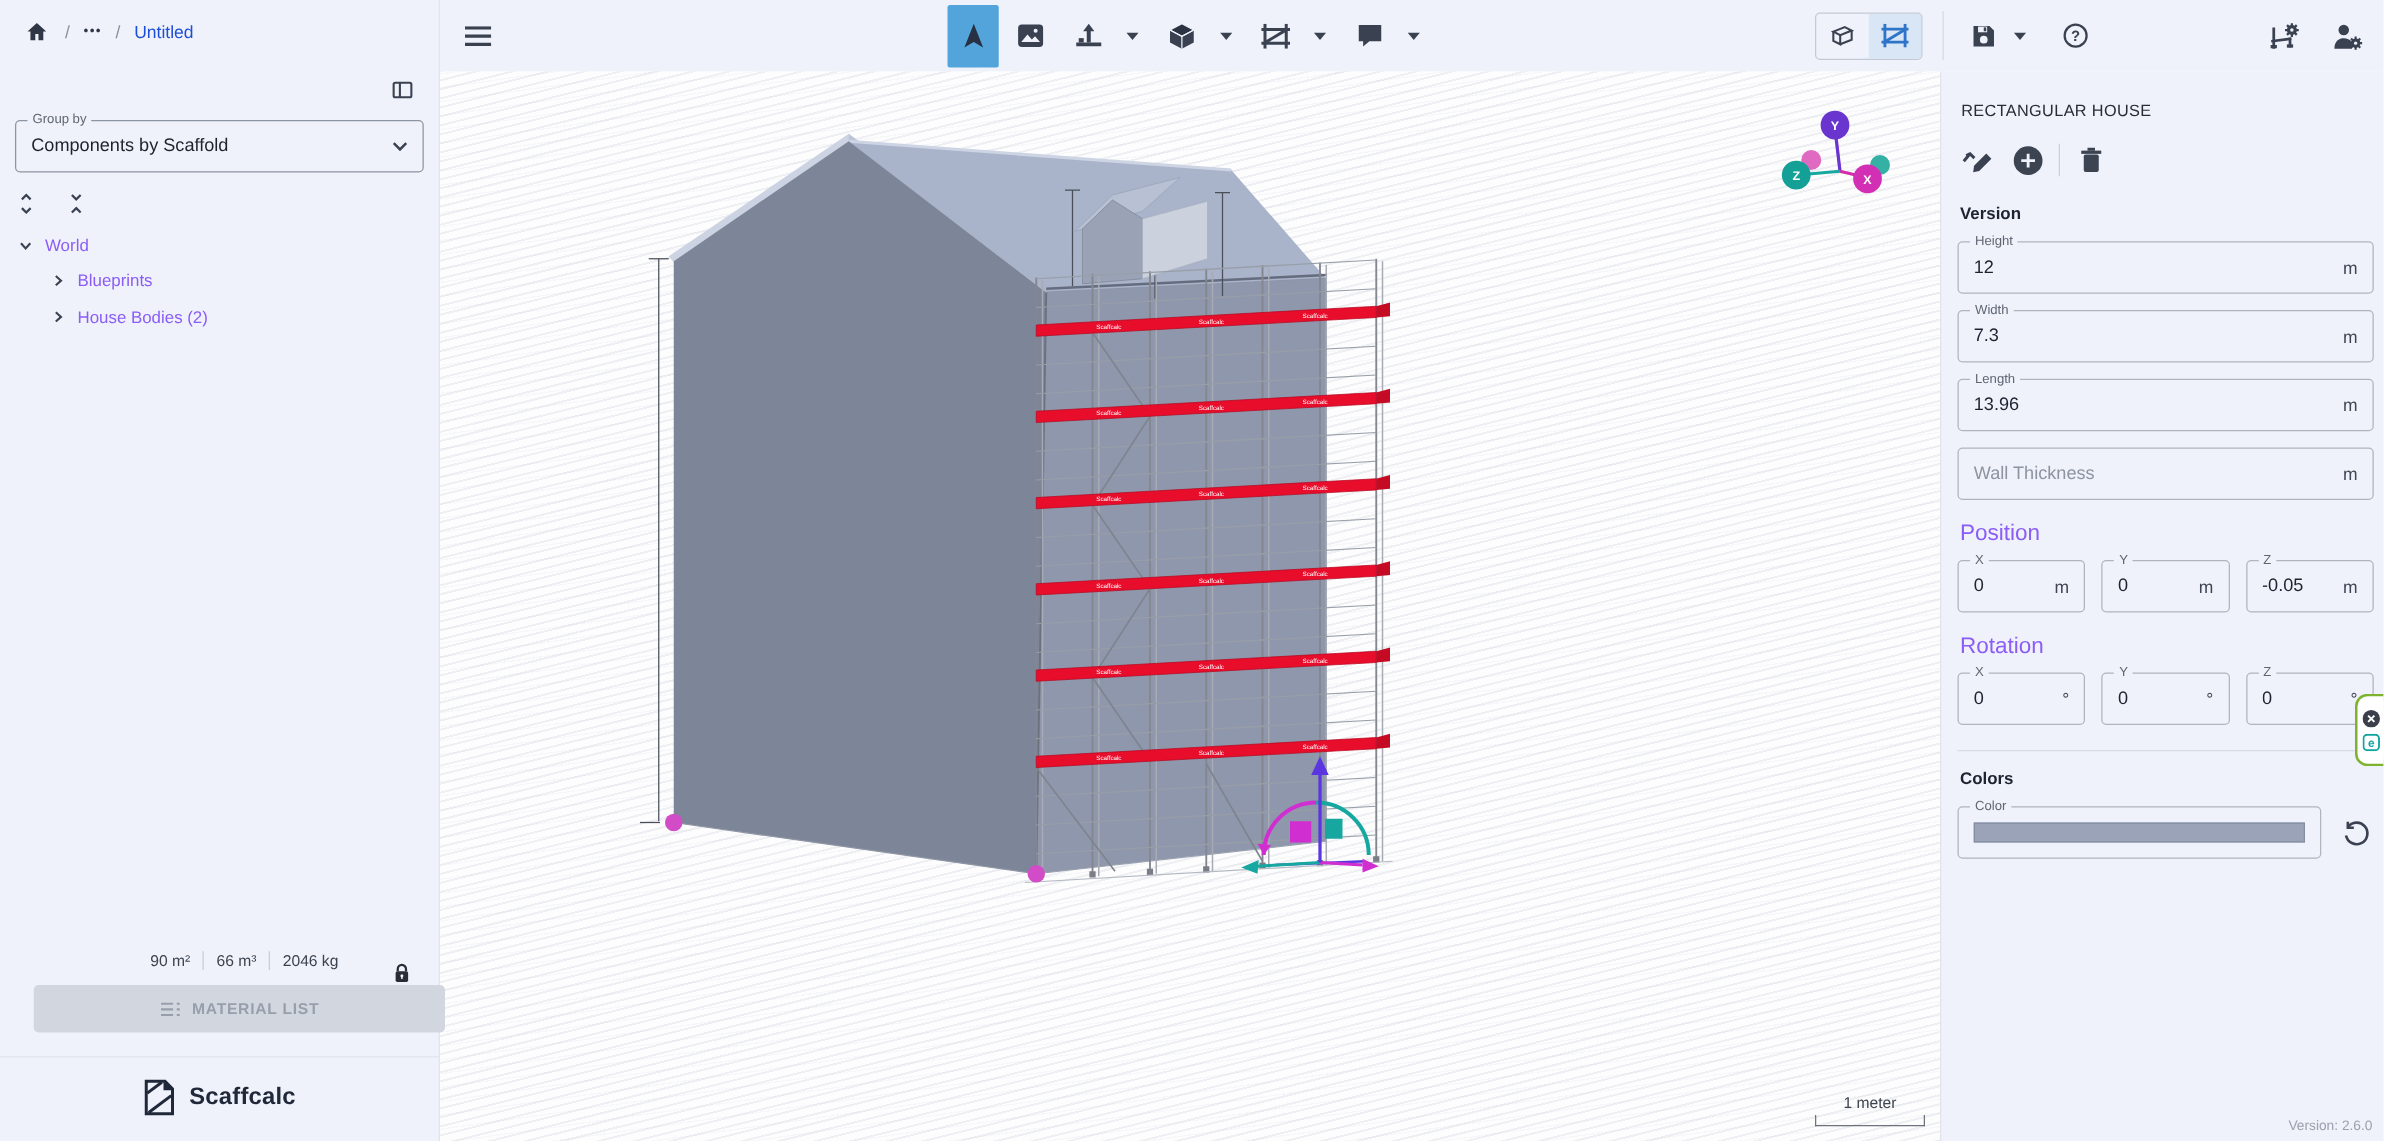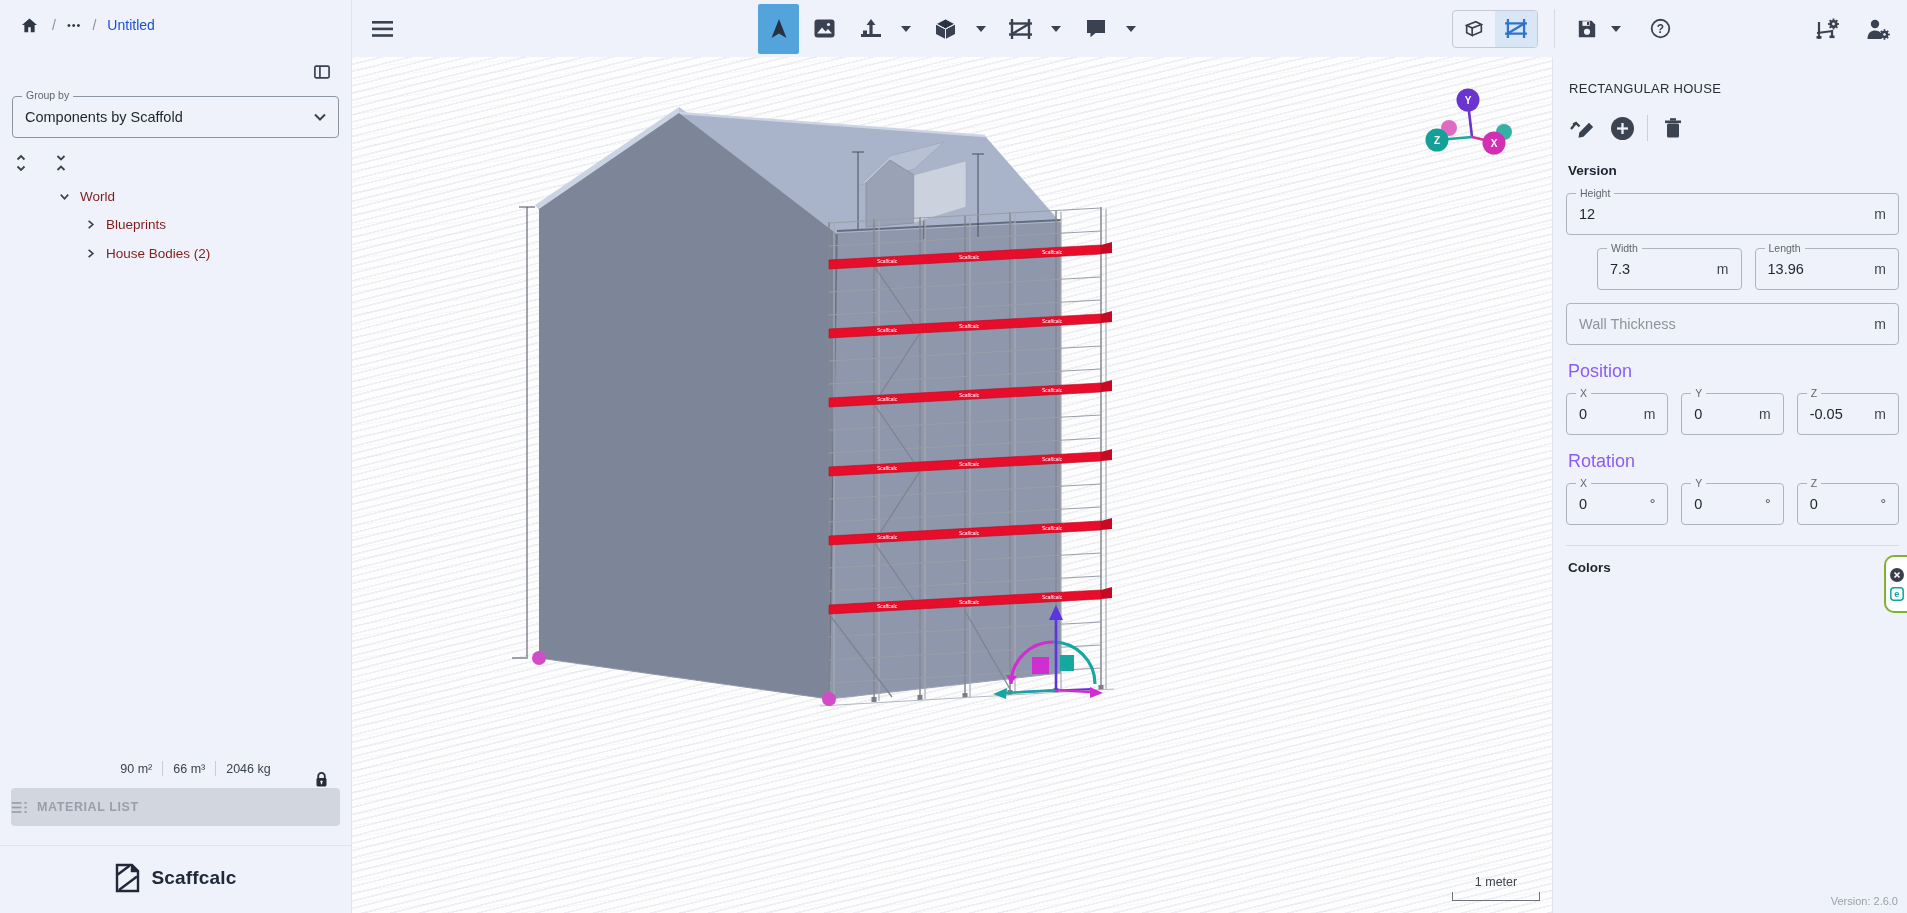--- a/index.html
+++ b/index.html
@@ -24,31 +24,31 @@
   .crumb-sep { color:#8a8f9a; font-size:14px; }
   .crumb-title { font-size:14px; color:#1d4ed8; }
 
   
   .collapse-row { display:flex; justify-content:flex-end; padding:10px 17px 4px 0; }
   .groupby { position:relative; margin:8px 12px 0 12px; height:42px; border:1px solid #8d94a2; border-radius:4px; display:flex; align-items:center; padding:0 12px; cursor:pointer; background:transparent; }
   .groupby .glabel { position:absolute; top:-8px; left:9px; font-size:10.5px; color:#5f6570; background:#eff2fa; padding:0 4px; }
   .groupby .gvalue { font-size:14.5px; color:#1d222c; flex:1; }
   .tree-tools { display:flex; gap:14px; padding:12px 0 6px 8px; }
   .tree-tools .iconbtn { width:26px; height:26px; }
-  .tree { font-size:13.5px; color:#7f1d1d;padding-left:44px; }
+  .tree { font-size:13.5px; color:#8b5cf6; }
   .tree-row { display:flex; align-items:center; gap:9px; height:28px; padding-left:14px; cursor:pointer; }
   .tree-row.child { padding-left:40px; height:29px; }
 
   .sidebar-bottom { position:absolute; left:0; right:0; bottom:0; }
   .stats { display:flex; align-items:center; justify-content:center; gap:10px; font-size:12.5px; color:#3c4350; margin-bottom:12px;padding-left:40px; }
   .stat-div { width:1px; height:15px; background:#c9ccd6; }
   .mlwrap { position:relative; margin:0 11px; }
   .lockfloat { position:absolute; right:11px; top:-18px; }
   .material-btn { width:100%; height:38px; background:#d2d6de; border:none; border-radius:4px; color:#989fac; font-family:inherit;
-                  font-size:12.5px; font-weight:bold; letter-spacing:.6px; display:flex; align-items:center; gap:9px; cursor:default; }
+                  font-size:12.5px; font-weight:bold; letter-spacing:.6px; display:flex; align-items:center; justify-content:center; gap:9px; cursor:default;margin-left:16px; }
   .sb-divider { border:none; border-top:1px solid #e1e4ec; margin:19px 0 0 0; }
   .brand { display:flex; align-items:center; justify-content:center; gap:10px; padding:17px 0 20px 0; }
   .brand-name { font-size:19px; font-weight:bold; color:#20283a; letter-spacing:.2px; }
 
   
   .tb-abs { position:absolute; top:0; height:57px; display:flex; align-items:center; }
   .menu-btn { left:14px; width:36px; }
   .tools { left:406px; gap:5px; }
   .toolbtn { width:41px; height:50px; border-radius:2px; display:flex; align-items:center; justify-content:center; background:transparent; border:none; cursor:pointer; }
   .toolbtn.active { background:#54a4dc; }
@@ -74,21 +74,21 @@
   .ia-div { width:1px; height:26px; background:#ccd0da; }
   .sect { font-size:13.5px; font-weight:bold; color:#1d2330; margin:20px 0 0 2px; }
   .subsect { font-size:18px; color:#8b5cf6; margin:16px 0 0 2px; }
 
   .field { position:relative; border:1px solid #aeb4c0; border-radius:4px; height:42px; display:flex; align-items:center; padding:0 12px; background:transparent; }
   .field .flabel { position:absolute; top:-7px; left:9px; font-size:10.5px; color:#5f6673; background:#eff2fa; padding:0 4px; white-space:nowrap; }
   .field input { border:none; background:transparent; outline:none; font-family:inherit; font-size:14.5px; color:#1d2330; width:100%; min-width:0; }
   .field input::placeholder { color:#8d93a0; opacity:1; }
   .field .unit { font-size:14px; color:#3f4553; margin-left:6px; flex:none; }
   .mt14 { margin-top:15px; } .mt12 { margin-top:13px; } .mt10 { margin-top:11px; }
-  .row2 { display:grid; grid-template-columns:1fr 1fr; gap:13px;margin-left:31px; }
+  .row2 { display:grid; grid-template-columns:1fr; gap:13px; }
   .row3 { display:grid; grid-template-columns:1fr 1fr 1fr; gap:13px; }
   .insp-divider { border:none; border-top:1px solid #d7dbe6; margin:20px 0 0 0; }
   .colorrow { display:flex; align-items:center; gap:12px; margin-top:15px; }
   .colorrow .field { flex:1; }
   .swatch { height:16px; width:100%; border:1px solid #858da1; }
   .resetbtn { width:30px; height:30px; flex:none; }
 
   .edgewidget { position:absolute; right:0; top:498px; width:23px; height:58px; background:#fff; border:2px solid #7db32f; border-right:none;
                 border-radius:10px 0 0 10px; display:flex; flex-direction:column; align-items:center; justify-content:center; gap:5px; overflow:hidden; }
   .version { position:absolute; right:9px; bottom:6px; font-size:11px; color:#9aa0ad; }
@@ -619,20 +619,32 @@
       <div class="field">
         <span class="flabel">Z</span>
         <input value="0" style="">
         <span class="unit">°</span>
       </div>
     </div>
 
     <hr class="insp-divider">
     <div class="sect" style="margin-top:14px">Colors</div>
 
+    <div class="colorrow">
+      <div class="field">
+        <span class="flabel">Color</span>
+        <div class="swatch" style="background:#9aa3b8"></div>
+      </div>
+      <button class="iconbtn resetbtn">
+        <svg class="ico" width="23" height="23" viewBox="0 0 24 24" fill="none" stroke="#3a4150" stroke-width="2.2">
+            <path d="M5.5 7 A9 9 0 1 1 4 14"></path>
+            <polyline points="5.5,2.5 5.5,7.5 10.5,7.5" fill="none"></polyline>
+          </svg>
+      </button>
+    </div>
 
     <div class="edgewidget">
       <svg class="ico" width="14" height="14" viewBox="0 0 14 14">
           <circle cx="7" cy="7" r="7" fill="#3a3f4a"></circle>
           <path d="M4.5 4.5 L9.5 9.5 M9.5 4.5 L4.5 9.5" stroke="#fff" stroke-width="1.6"></path>
         </svg>
       <svg class="ico" width="14" height="14" viewBox="0 0 14 14">
           <rect x="0.8" y="0.8" width="12.4" height="12.4" rx="3" fill="#fff" stroke="#12a5a0" stroke-width="1.5"></rect>
           <text x="7" y="10.3" text-anchor="middle" font-family="Liberation Sans,sans-serif" font-size="9.5" font-weight="bold" fill="#12a5a0">e</text>
         </svg>

